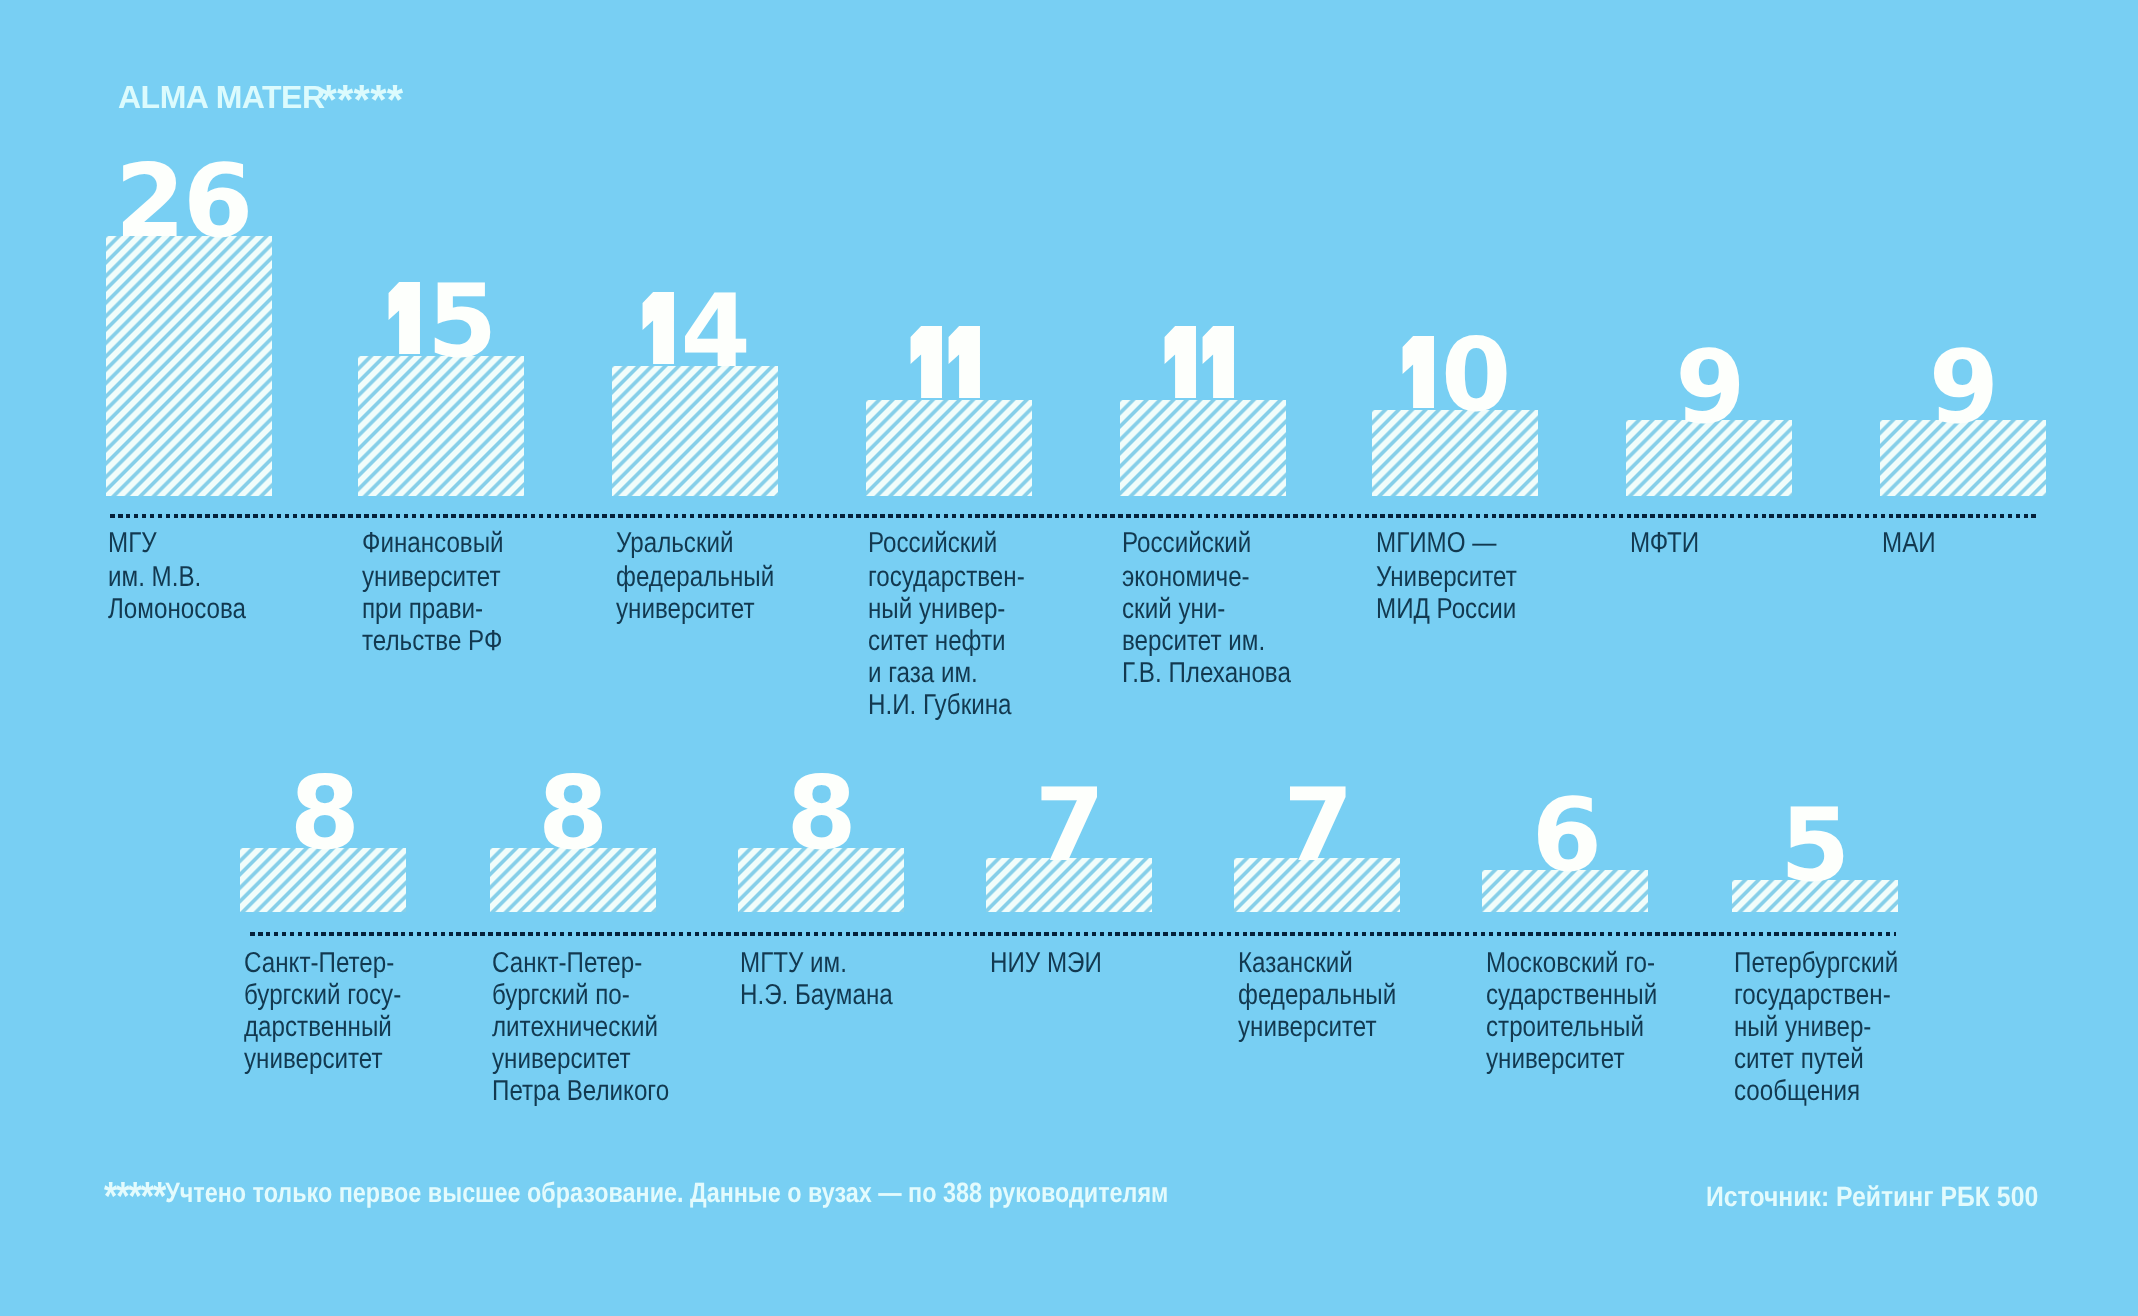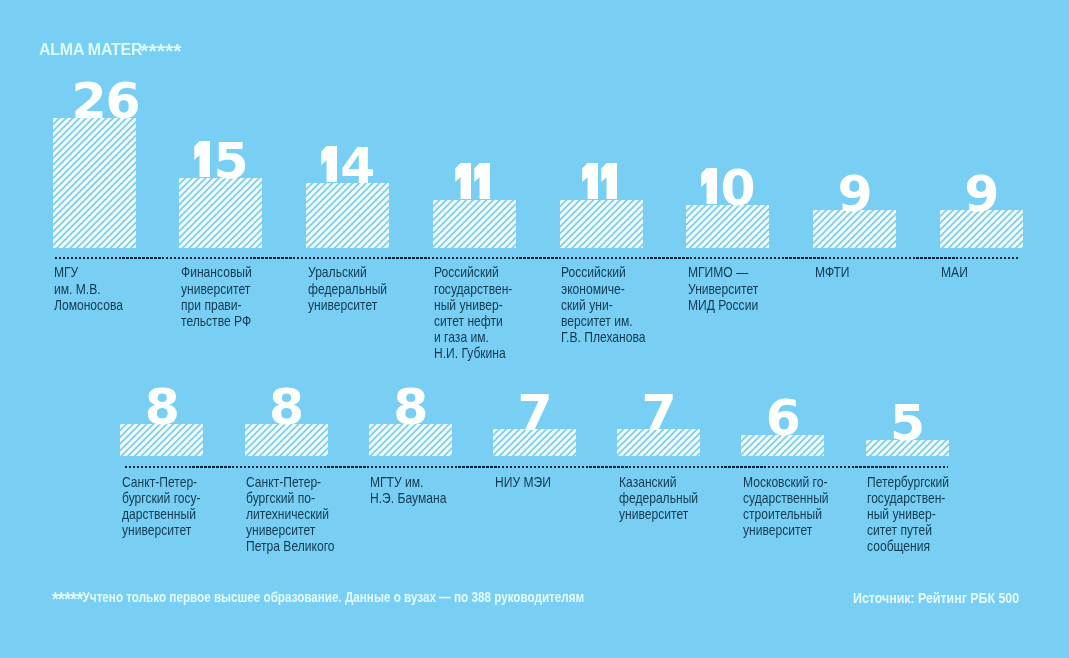--- a/index.html
+++ b/index.html
@@ -5,21 +5,21 @@
 <style>
   html,body{margin:0;padding:0;}
   body{
     width:1069px;height:658px;overflow:hidden;
     background:#78cff3;
     font-family:"Liberation Sans", sans-serif;
   }
   #stage{position:relative;width:1069px;height:658px;overflow:hidden;}
 
   .title{
-    position:absolute;left:39px;top:40.7px;
+    position:absolute;left:59px;top:40.7px;
     font-family:"Liberation Sans", sans-serif;
     font-weight:bold;font-size:16px;line-height:13px;letter-spacing:-0.25px;
     color:#dcfbfd;white-space:nowrap;
   }
   .title .stars{
     font-size:21px;letter-spacing:0.1px;position:relative;top:3.2px;left:-2px;
   }
 
   .bar{
     position:absolute;
@@ -73,21 +73,21 @@
   }
 </style>
 </head>
 <body>
 
 <div id="stage">
   <div class="title"><span>ALMA MATER</span><span class="stars">*****</span></div>
   <div id="chart">
       <div class="dotline" style="left: 55.3px; top: 257px; width: 964px;"></div>
       <div class="bar" style="left: 52.6px; width: 83px; top: 118.199px; height: 129.801px;"></div>
-      <div class="num" style="left: 64px; width: 83px; top: 82.3988px;"><span>2</span><span>6</span></div>
+      <div class="num" style="left: 50px; width: 83px; top: 82.3988px;"><span>2</span><span>6</span></div>
       <div class="lbl" style="left: 54.2px; top: 264.3px;">МГУ
 им. М.В.
 Ломоносова</div>
       <div class="bar" style="left: 179.35px; width: 83px; top: 177.832px; height: 70.168px;"></div>
       <div class="num" style="left: 179.35px; width: 83px; top: 142.032px;"><span class="one"><svg width="19.3" height="36" viewBox="0 0 19.2 36.9">
             <path d="M5.4 0 L16.1 0 L16.1 36.9 L5.4 36.9 L5.4 14.6 L0 19.5 L0 5.6 Z" fill="currentColor"></path>
           </svg></span><span>5</span></div>
       <div class="lbl" style="left: 180.95px; top: 264.3px;">Финансовый
 университет
 при прави-

